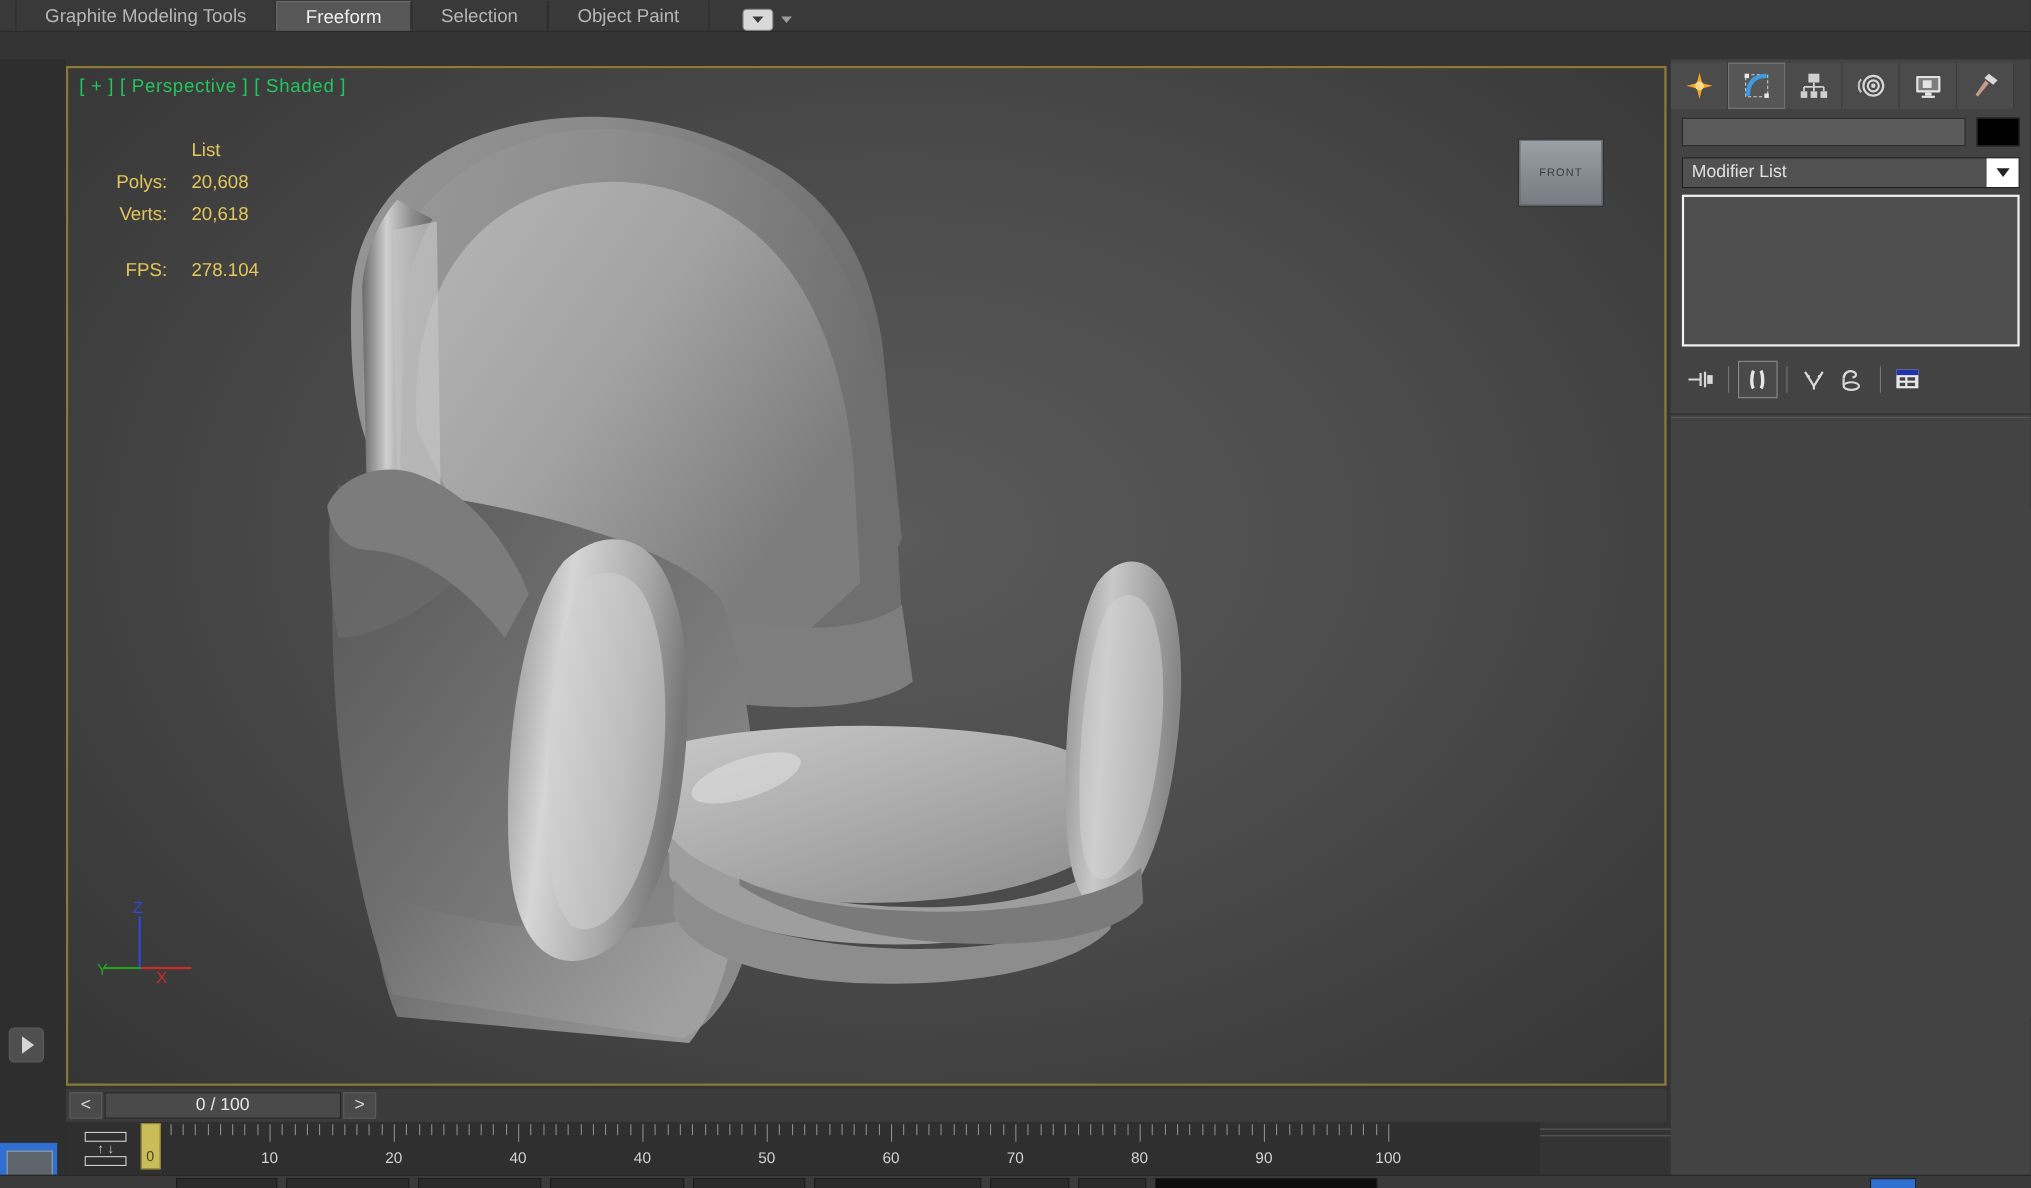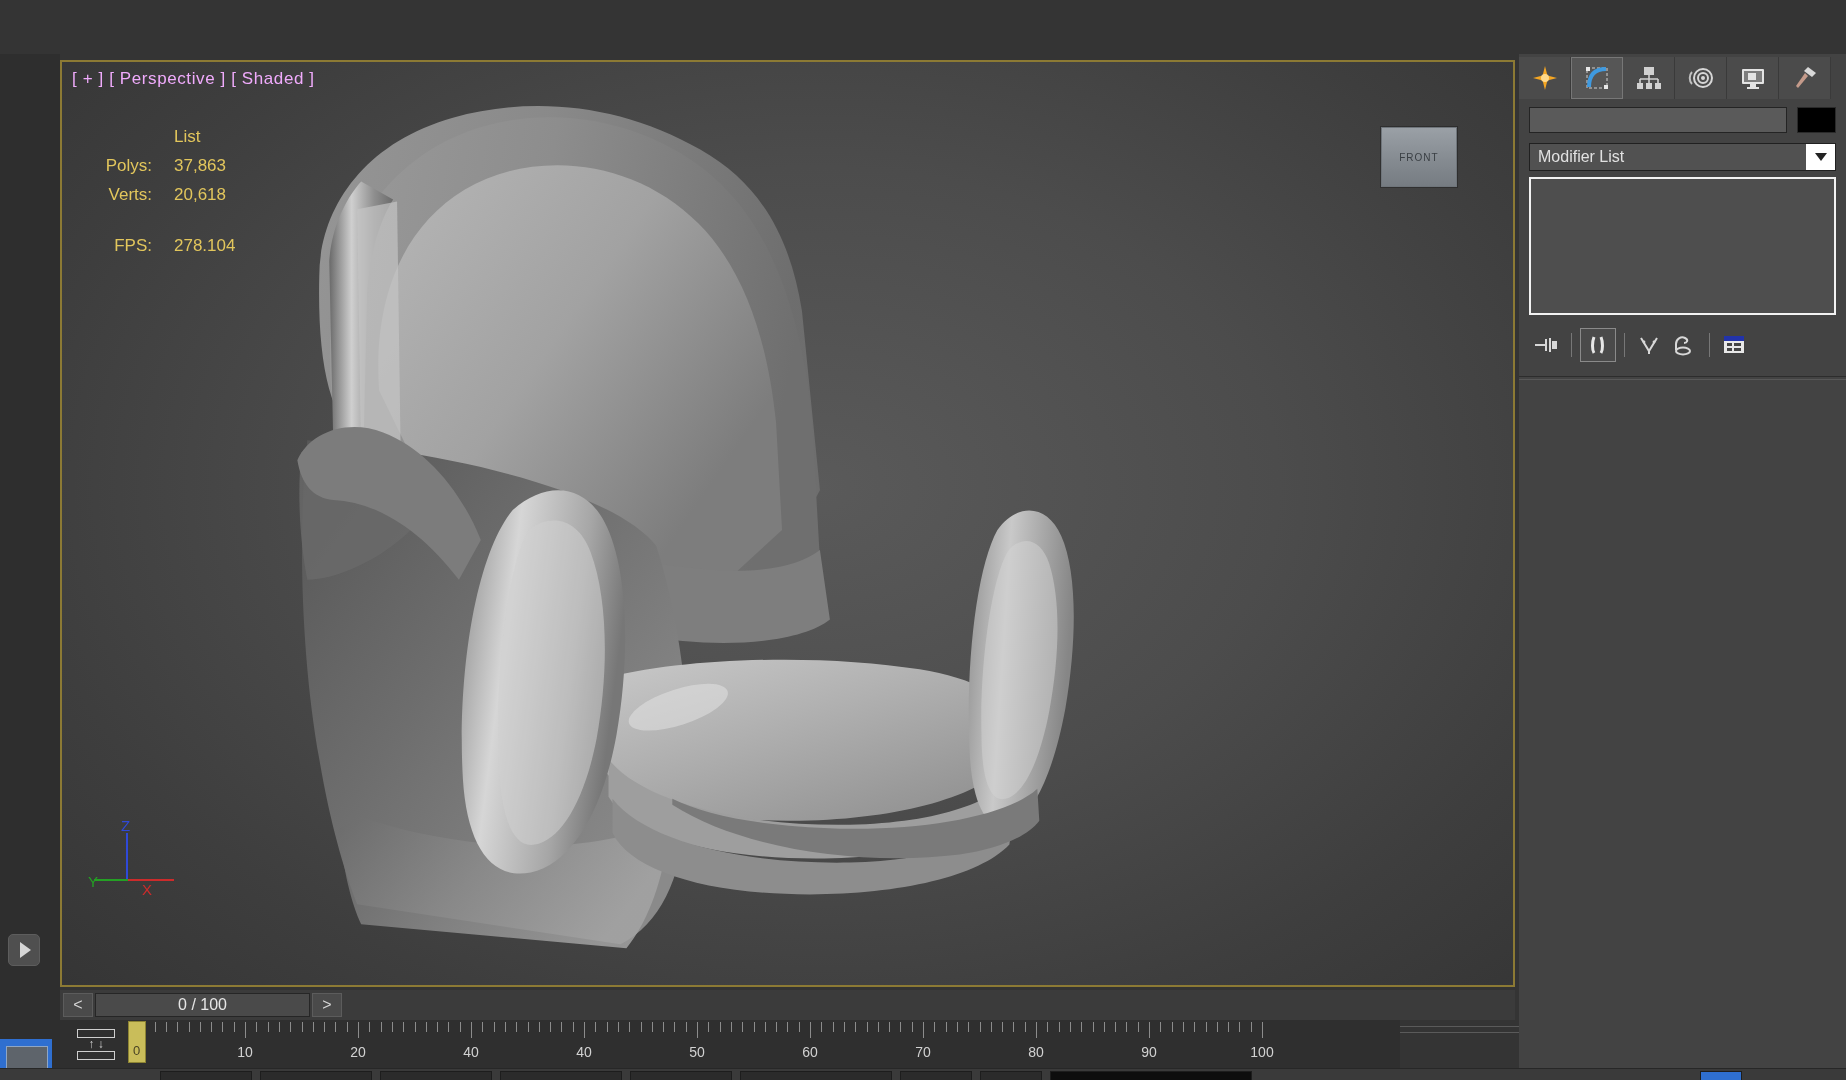--- a/index.html
+++ b/index.html
@@ -30,21 +30,21 @@
       background:#2f2f2f;border-bottom:1px solid #222;}
   .defaults-btn{position:absolute;left:9px;top:2px;height:22px;line-height:22px;
       padding:0 9px;background:#4a4a4a;border:1px solid #5d5d5d;color:#e3e3e3;
       font-size:16px;box-sizing:border-box;}
 
   
   .viewport-wrap{position:absolute;left:60px;top:60px;width:1455px;height:927px;
       border:2px solid #8c7a34;box-sizing:border-box;background:#4a4a4a;overflow:hidden;}
   .vp-bg{position:absolute;inset:0;background:
       radial-gradient(ellipse 1100px 760px at 52% 46%, #5a5a5a 0%, #4c4c4c 42%, #3e3e3e 72%, #333 100%);}
-  .vp-label{position:absolute;left:10px;top:7px;color:#f0abfc;font-size:17px;
+  .vp-label{position:absolute;left:10px;top:7px;color:#22c55e;font-size:17px;
       letter-spacing:.6px;white-space:nowrap;}
   .stats{position:absolute;left:18px;top:60px;color:#e2c65c;font-size:17px;line-height:29px;}
   .stats table{border-collapse:collapse;}
   .stats td{padding:0 6px 0 0;color:#e2c65c;font-size:17px;white-space:nowrap;}
   .stats td.lbl{text-align:right;width:72px;}
   .stats td.val{padding-left:16px;}
   .stats .gap td{height:22px;}
 
   
   .tripod{position:absolute;left:26px;bottom:92px;width:80px;height:70px;}
@@ -137,20 +137,33 @@
       border-top:1px solid #272727;}
   .status-strip .chunk{position:absolute;top:2px;height:9px;background:#2b2b2b;border:1px solid #1d1d1d;}
   .hscroll{position:absolute;left:1400px;top:1024px;width:430px;height:14px;}
   .hscroll .line{position:absolute;left:0;width:430px;height:1px;background:#5a5a5a;}
 </style>
 </head>
 <body>
 
 <div id="app">
 
+  <div class="ribbon-tabs">
+    <div class="rtab-spacer"></div>
+    <div class="rtab">Graphite Modeling Tools</div>
+    <div class="rtab active">Freeform</div>
+    <div class="rtab">Selection</div>
+    <div class="rtab">Object Paint</div>
+    <div class="ribbon-drop">
+      <div class="drop-btn">
+          <i></i>
+        </div>
+      <div class="mini-chev"></div>
+    </div>
+  </div>
 
 
   <div class="left-rail">
     <div class="expand-btn">
         <i></i>
       </div>
     <div class="blue-panel">
       <div class="inner"></div>
     </div>
   </div>
@@ -266,21 +279,21 @@
 
     <div class="stats">
       <table>
         <tbody>
             <tr>
               <td class="lbl"></td>
             <td class="val">List</td>
             </tr>
         <tr>
               <td class="lbl">Polys:</td>
-            <td class="val">37,863</td>
+            <td class="val">20,608</td>
             </tr>
         <tr>
               <td class="lbl">Verts:</td>
             <td class="val">20,618</td>
             </tr>
         <tr class="gap">
               <td></td>
               <td></td>
             </tr>
         <tr>

